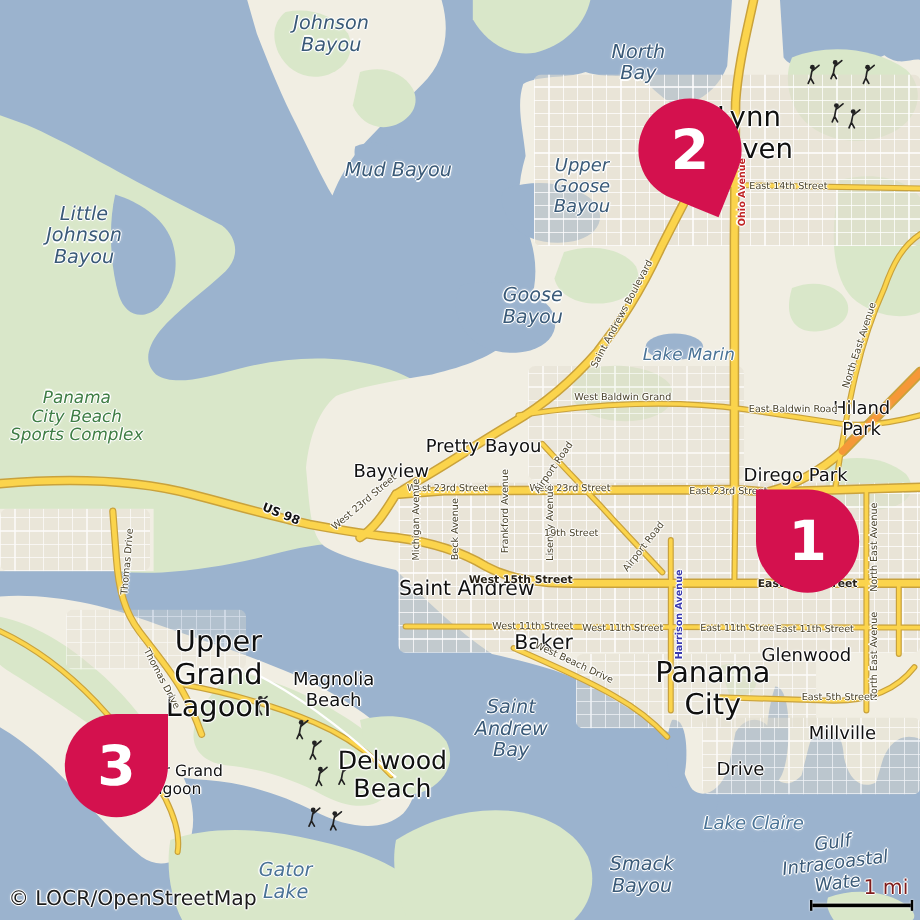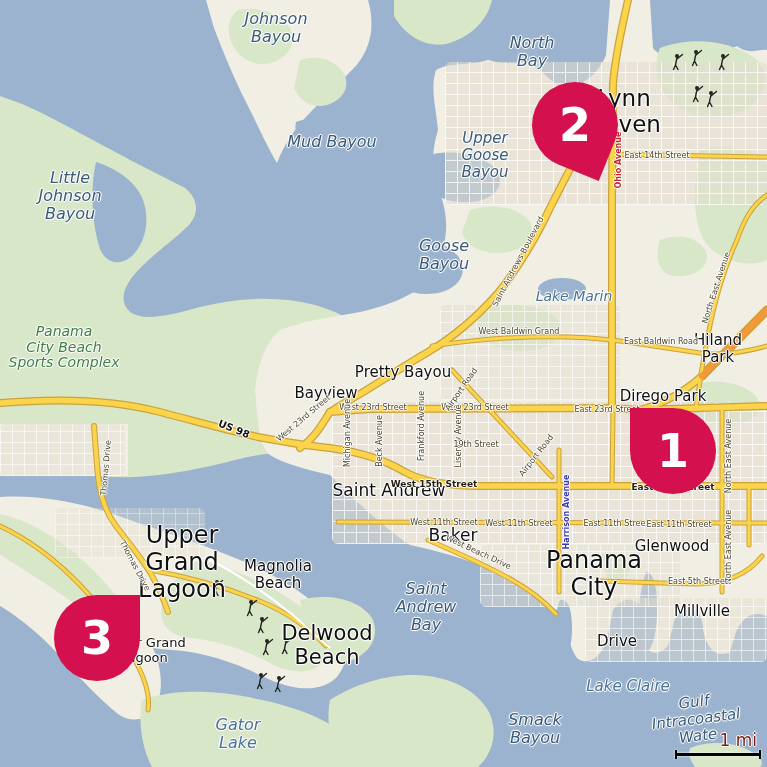--- a/index.html
+++ b/index.html
@@ -282,17 +282,18 @@
   <div class="marker" id="marker-1">
       <span>1</span>
     </div>
   <div class="marker" id="marker-2">
       <span>2</span>
     </div>
   <div class="marker" id="marker-3">
       <span>3</span>
     </div>
 
+  <div id="attribution">© LOCR/OpenStreetMap</div>
   <div id="scalebar">
     <div id="scale-label">1 mi</div>
     <div id="scale-line"></div>
   </div>
 </div>
 
 </body></html>

